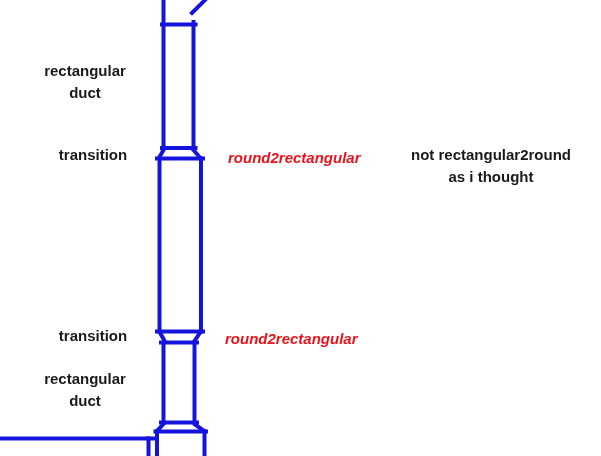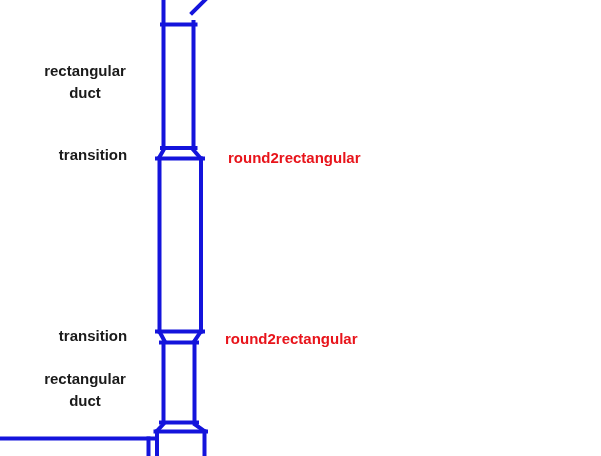--- a/index.html
+++ b/index.html
@@ -29,21 +29,21 @@
     }
     .lbl {
       position: absolute;
       font-weight: bold;
       font-size: 15px;
       line-height: 22px;
       color: var(--label-text, #1a1a1a);
       white-space: pre-line;
     }
     .lbl.centered { text-align: center; }
-    .lbl.red { color: var(--annotation, #e8141b); white-space: nowrap; }
+    .lbl.red { color: var(--annotation, #e8141b); white-space: nowrap; font-style: italic; }
   </style>
 </head>
 <body>
 
 <div class="canvas">
 
   <svg class="duct-drawing" viewBox="0 0 601 456" width="601" height="456">
 
     <g>
       <path d="M192,13 L207,-2"></path>
@@ -102,14 +102,16 @@
 
   <div class="lbl centered" style="left:38px; top:325px; width:110px;">transition</div>
 
   <div class="lbl centered" style="left:20px; top:368px; width:130px;">rectangular
 duct</div>
 
   <div class="lbl red" style="left:228px; top:147px;">round2rectangular</div>
 
   <div class="lbl red" style="left:225px; top:328px;">round2rectangular</div>
 
+  <div class="lbl centered" style="left:391px; top:144px; width:200px;">not rectangular2round
+as i thought</div>
 
 </div>
 
 </body></html>

